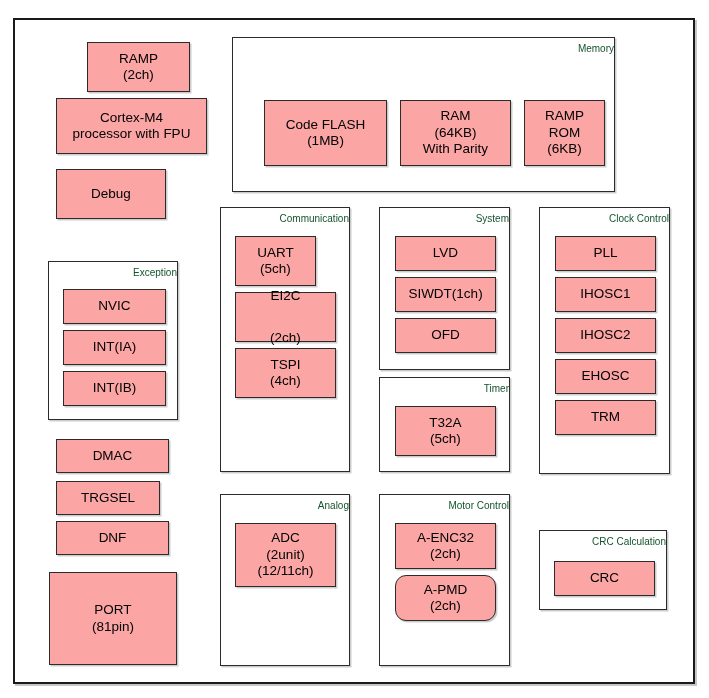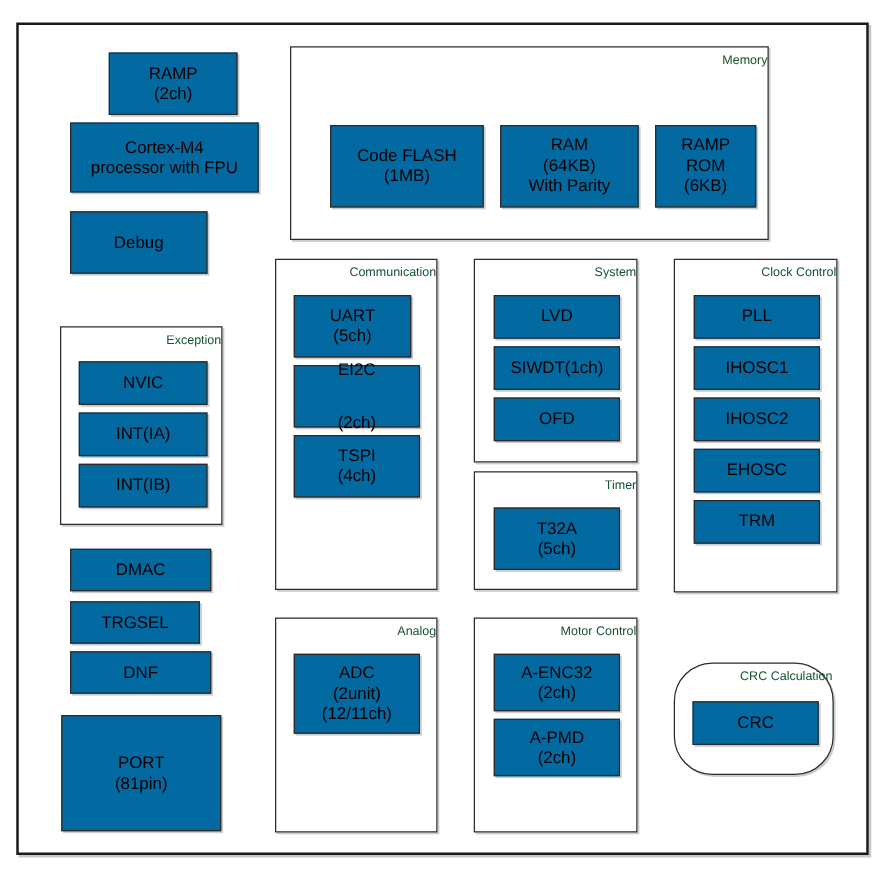--- a/index.html
+++ b/index.html
@@ -32,21 +32,21 @@
     box-sizing: border-box;
     background: #ffffff;
     box-shadow: 2px 2px 0 rgba(0,0,0,0.22);
   }
 
   
   .block {
     position: absolute;
     box-sizing: border-box;
     border: 1.5px solid #2b2b2b;
-    background: #0369a1;
+    background: #fca5a5;
     display: flex;
     flex-direction: column;
     align-items: center;
     justify-content: center;
     text-align: center;
     font-size: 13.5px;
     line-height: 1.22;
     color: #000000;
     box-shadow: 1.5px 1.5px 0 rgba(0,0,0,0.20);
   }
@@ -139,21 +139,21 @@
     </div>
 
     <div class="block" style="left:34px; top:552px; width:128px; height:93px;">
       <span class="ln">PORT</span>
       <span class="ln">(81pin)</span>
     </div>
 
     <div class="group" style="left:205px; top:187px; width:130px; height:265px;">
       <div class="group-title">Communication</div>
 
-      <div class="block" style="left:14px; top:28px; width:94px; height:50px;">
+      <div class="block" style="left:14px; top:28px; width:81px; height:50px;">
         <span class="ln">UART</span>
         <span class="ln">(5ch)</span>
       </div>
       <div class="block" style="left:14px; top:84px; width:101px; height:50px;gap:25px;">
         <span class="ln">EI2C</span>
         <span class="ln">(2ch)</span>
       </div>
       <div class="block" style="left:14px; top:140px; width:101px; height:50px;">
         <span class="ln">TSPI</span>
         <span class="ln">(4ch)</span>
@@ -213,27 +213,27 @@
       </div>
     </div>
 
     <div class="group" style="left:364px; top:474px; width:131px; height:172px;">
       <div class="group-title">Motor Control</div>
 
       <div class="block" style="left:15px; top:28px; width:101px; height:46px;">
         <span class="ln">A-ENC32</span>
         <span class="ln">(2ch)</span>
       </div>
-      <div class="block" style="left:15px; top:80px; width:101px; height:46px;">
+      <div class="block" style="left:15px; top:80px; width:101px; height:46px;border-radius:11px;">
         <span class="ln">A-PMD</span>
         <span class="ln">(2ch)</span>
       </div>
     </div>
 
-    <div class="group" style="left:524px; top:510px; width:128px; height:90px;border-radius:31px;">
+    <div class="group" style="left:524px; top:510px; width:128px; height:80px;">
       <div class="group-title">CRC Calculation</div>
 
       <div class="block" style="left:14px; top:30px; width:101px; height:35px;">
         <span class="ln">CRC</span>
       </div>
     </div>
 
   </div>
 </div>
 

